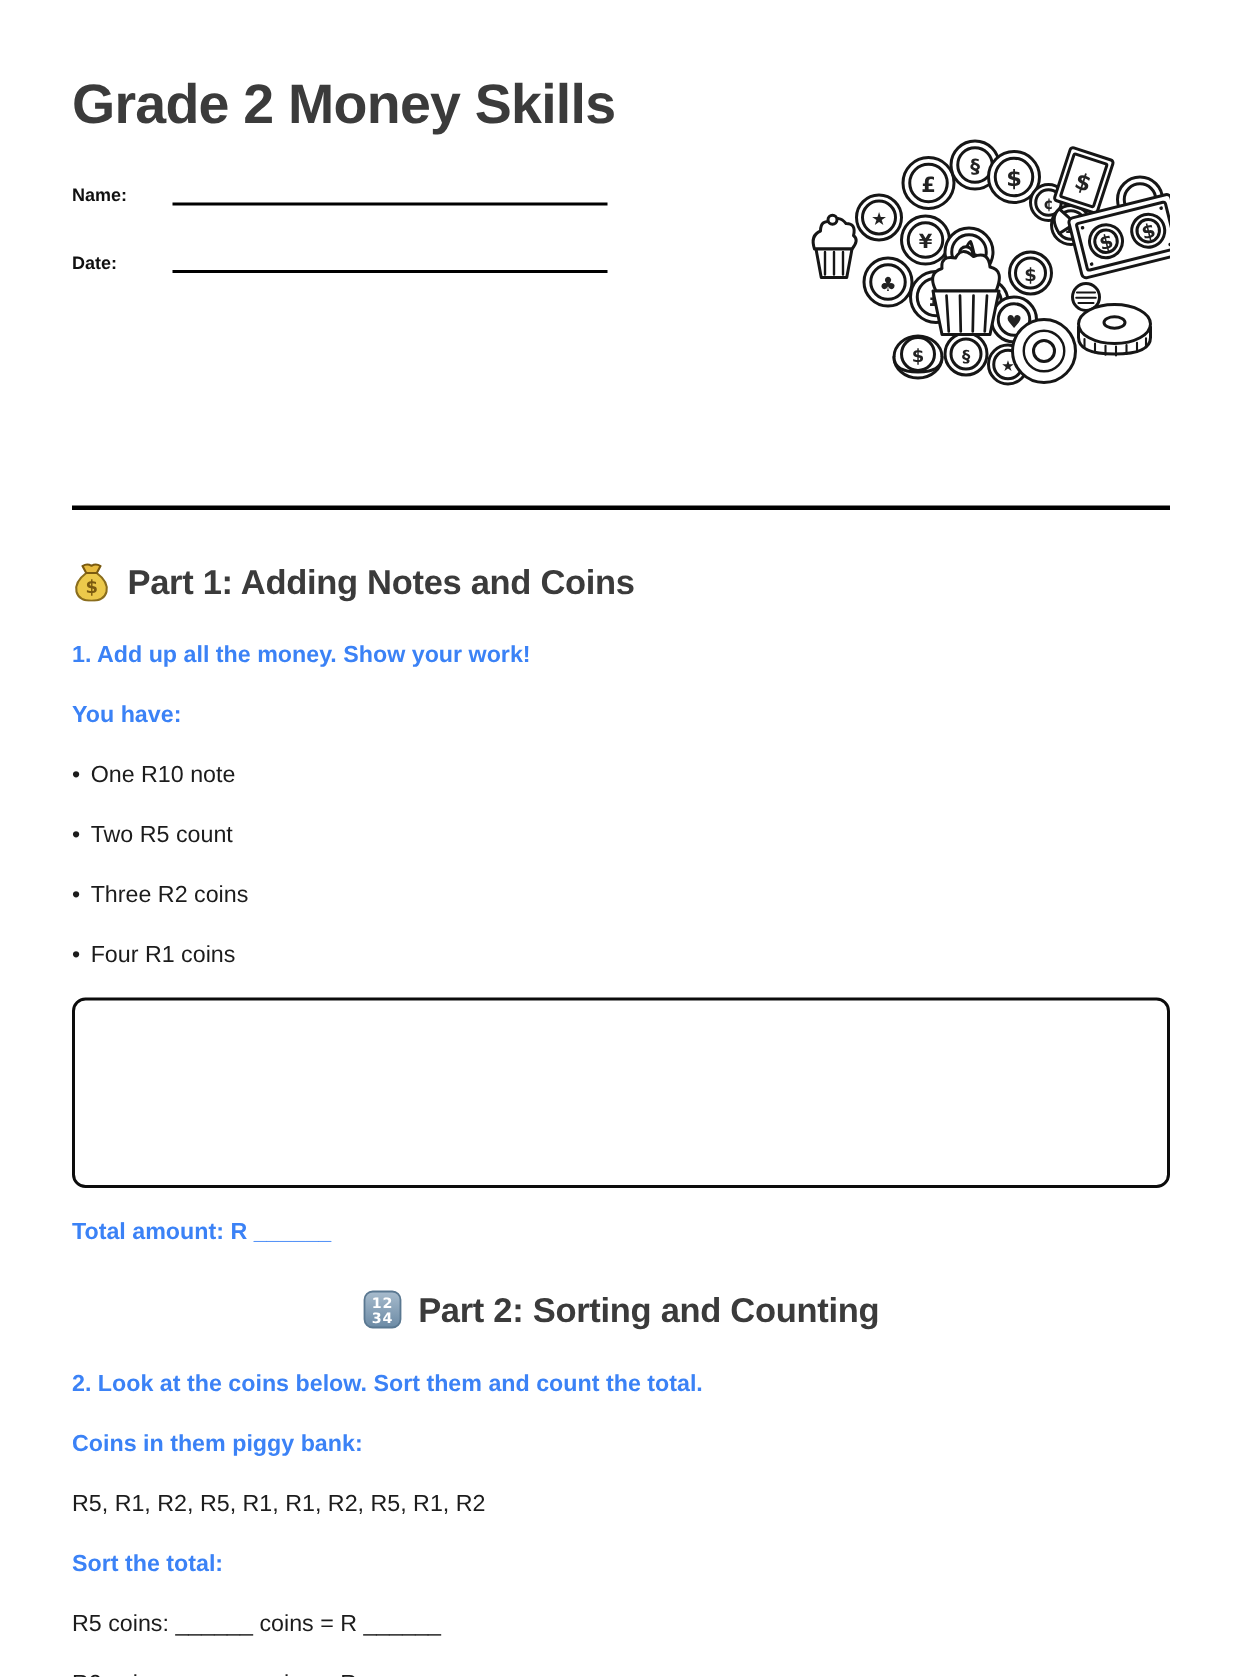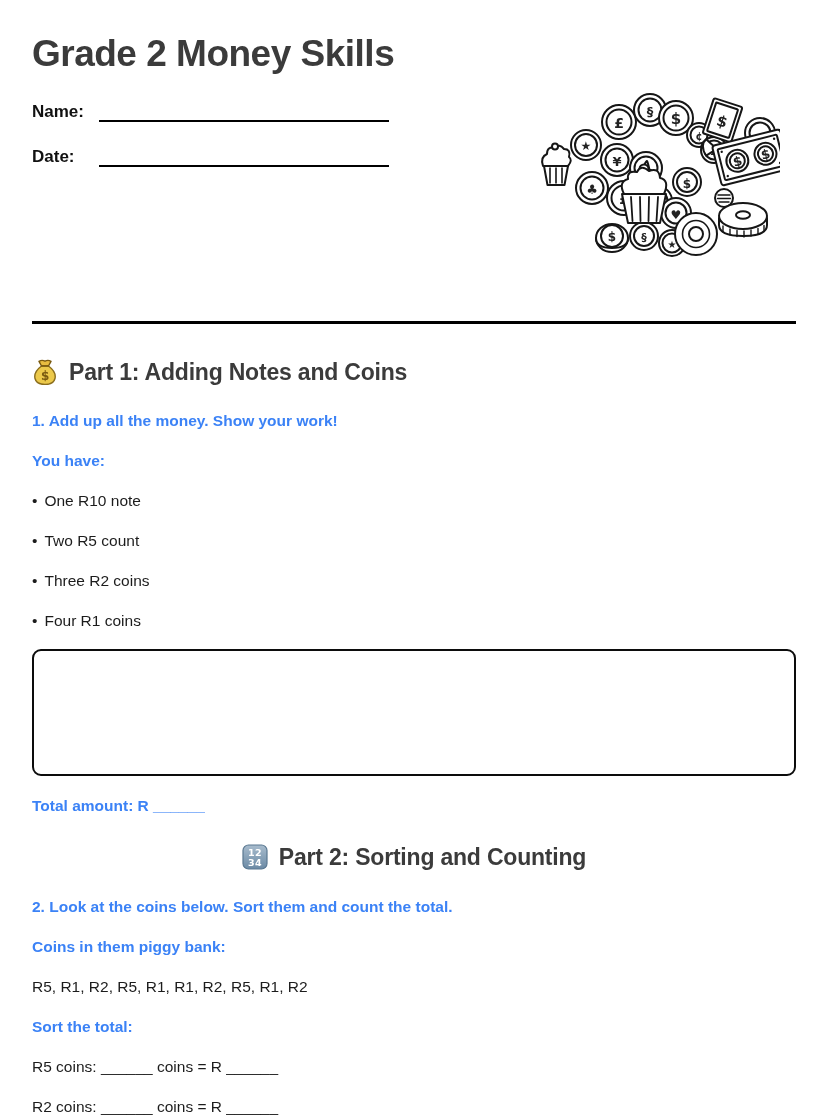--- a/index.html
+++ b/index.html
@@ -2,31 +2,31 @@
 <html><head>
 <meta charset="utf-8">
 <style>
   html,body{margin:0;padding:0;background:#fff;}
   .page{
     position:relative;
     width:828px;height:1118px;
     overflow:hidden;
     background:#ffffff;
     box-sizing:border-box;
-    padding:32px;
+    padding:48px;
     font-family:"Liberation Sans","DejaVu Sans",sans-serif;
     color:#1c1c1c;
   }
   h1.title{
     margin:0;
     font-size:37px;line-height:44px;
     font-weight:700;color:#3b3b3b;
     letter-spacing:-0.5px;
   }
-  .field-row{margin-top:26px;height:22px;font-size:17px;font-weight:700;color:#111;}
+  .field-row{margin-top:26px;height:22px;font-size:12px;font-weight:700;color:#111;}
   .field-row + .field-row{margin-top:23px;}
   .field-label{display:inline-block;width:67px;vertical-align:bottom;}
   .blank-line{display:inline-block;width:290px;height:17px;border-bottom:2px solid #000;vertical-align:bottom;}
   .illustration{position:absolute;left:524px;top:88px;width:256px;height:178px;}
   hr.divider{border:none;border-top:3px solid #000;margin:152px 0 0 0;}
   h2.part-heading{
     margin:33px 0 0 0;
     font-size:23px;line-height:30px;
     font-weight:700;color:#3b3b3b;
     display:flex;align-items:center;gap:11px;

